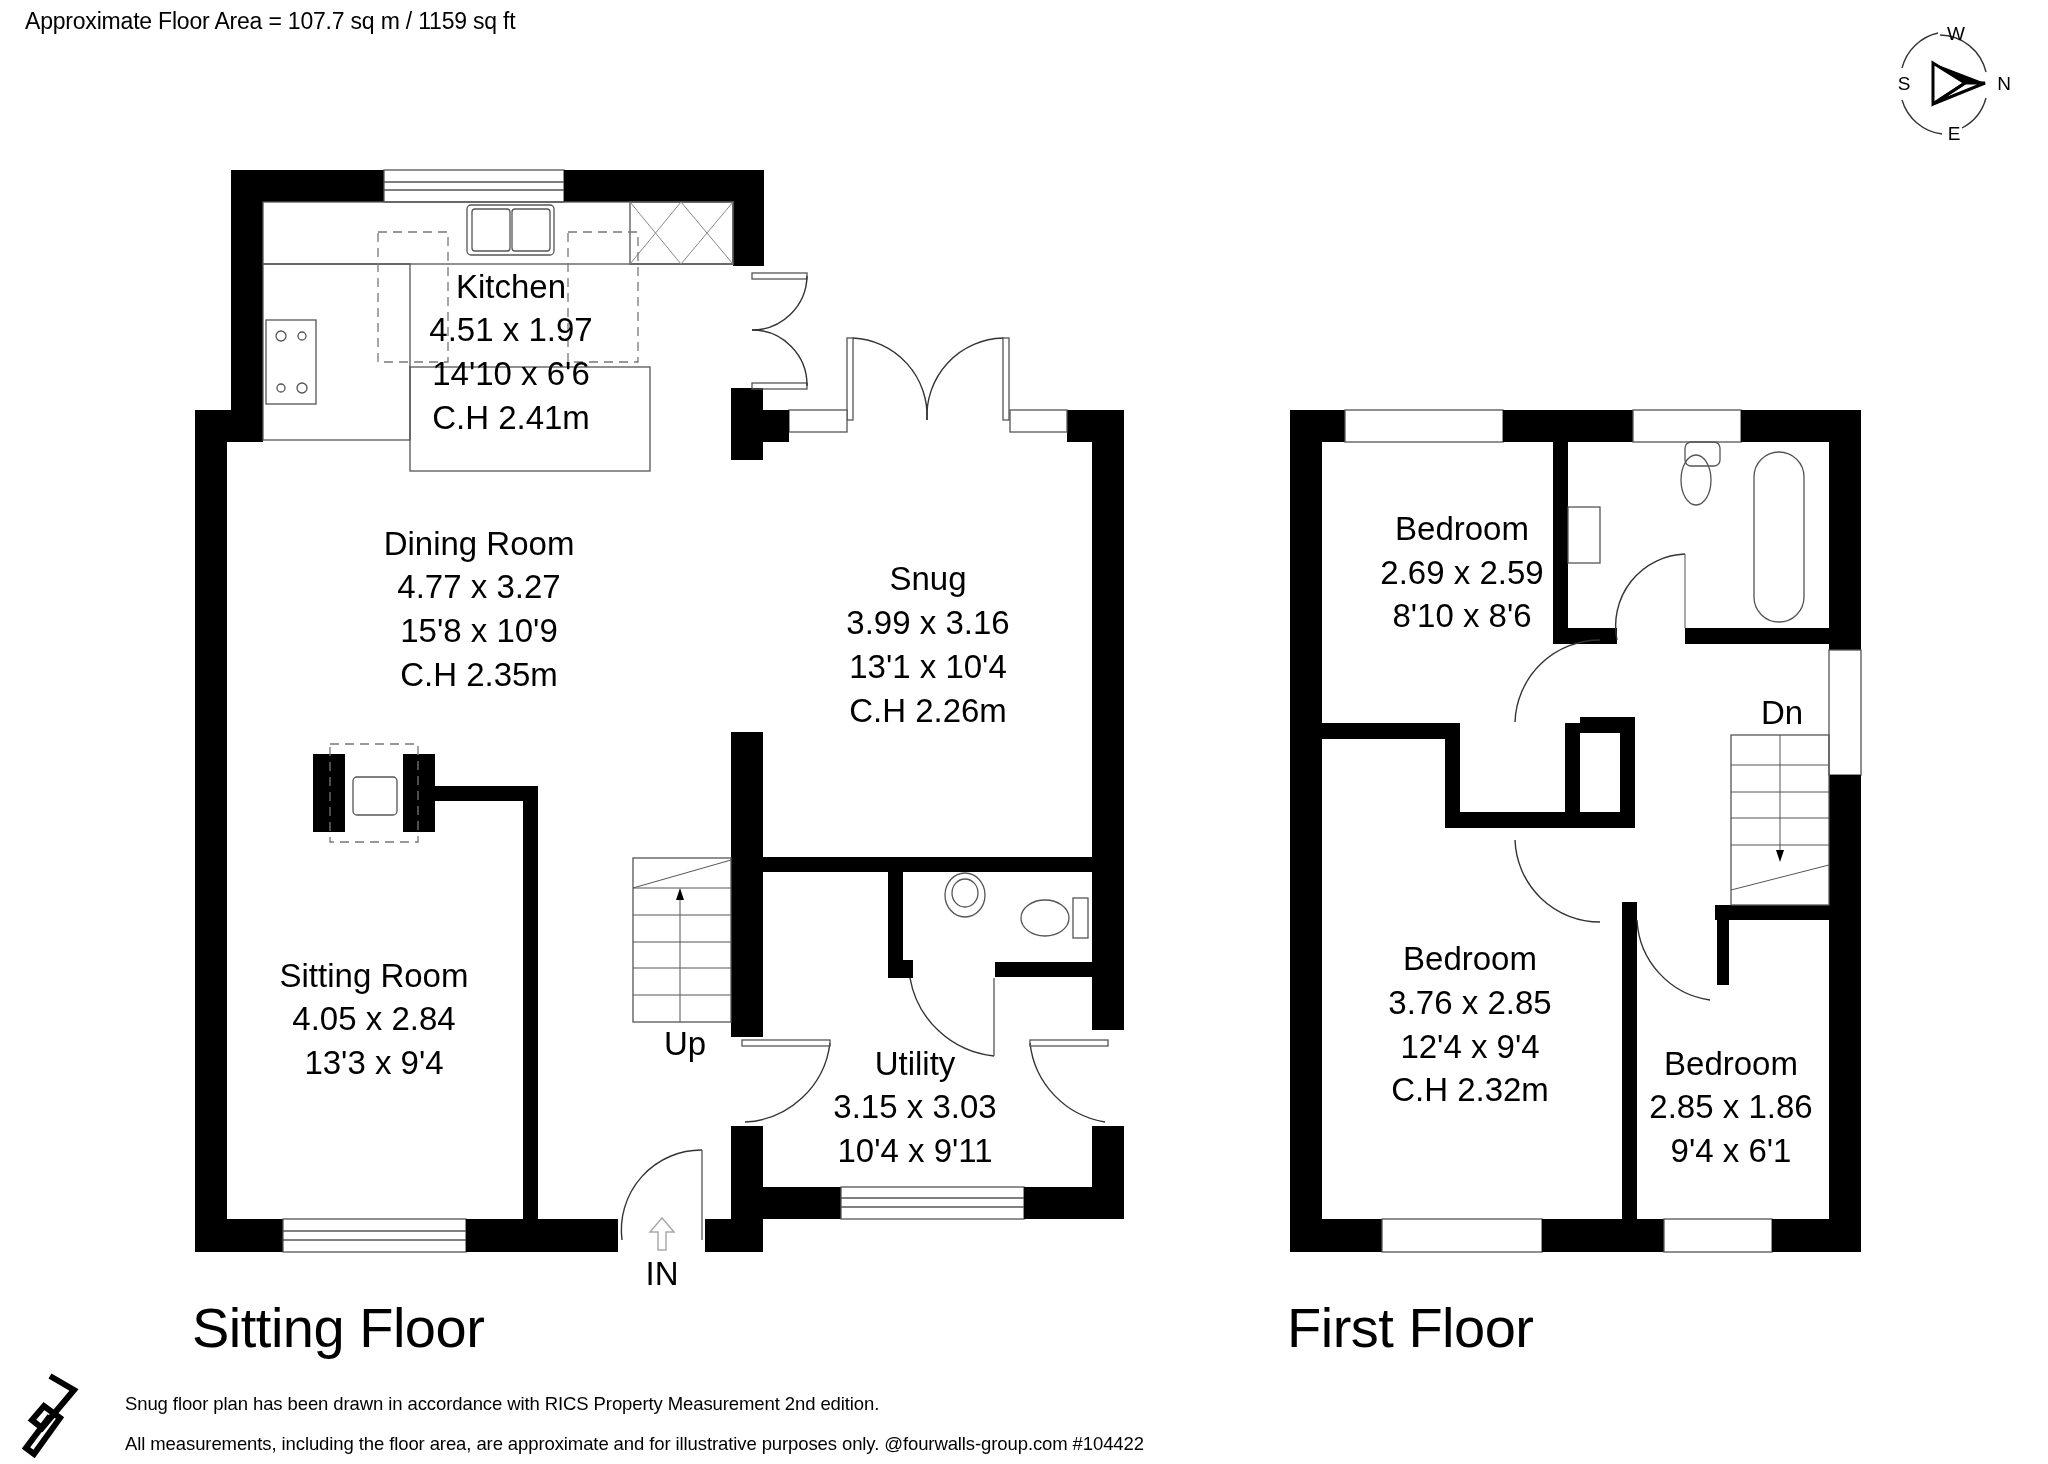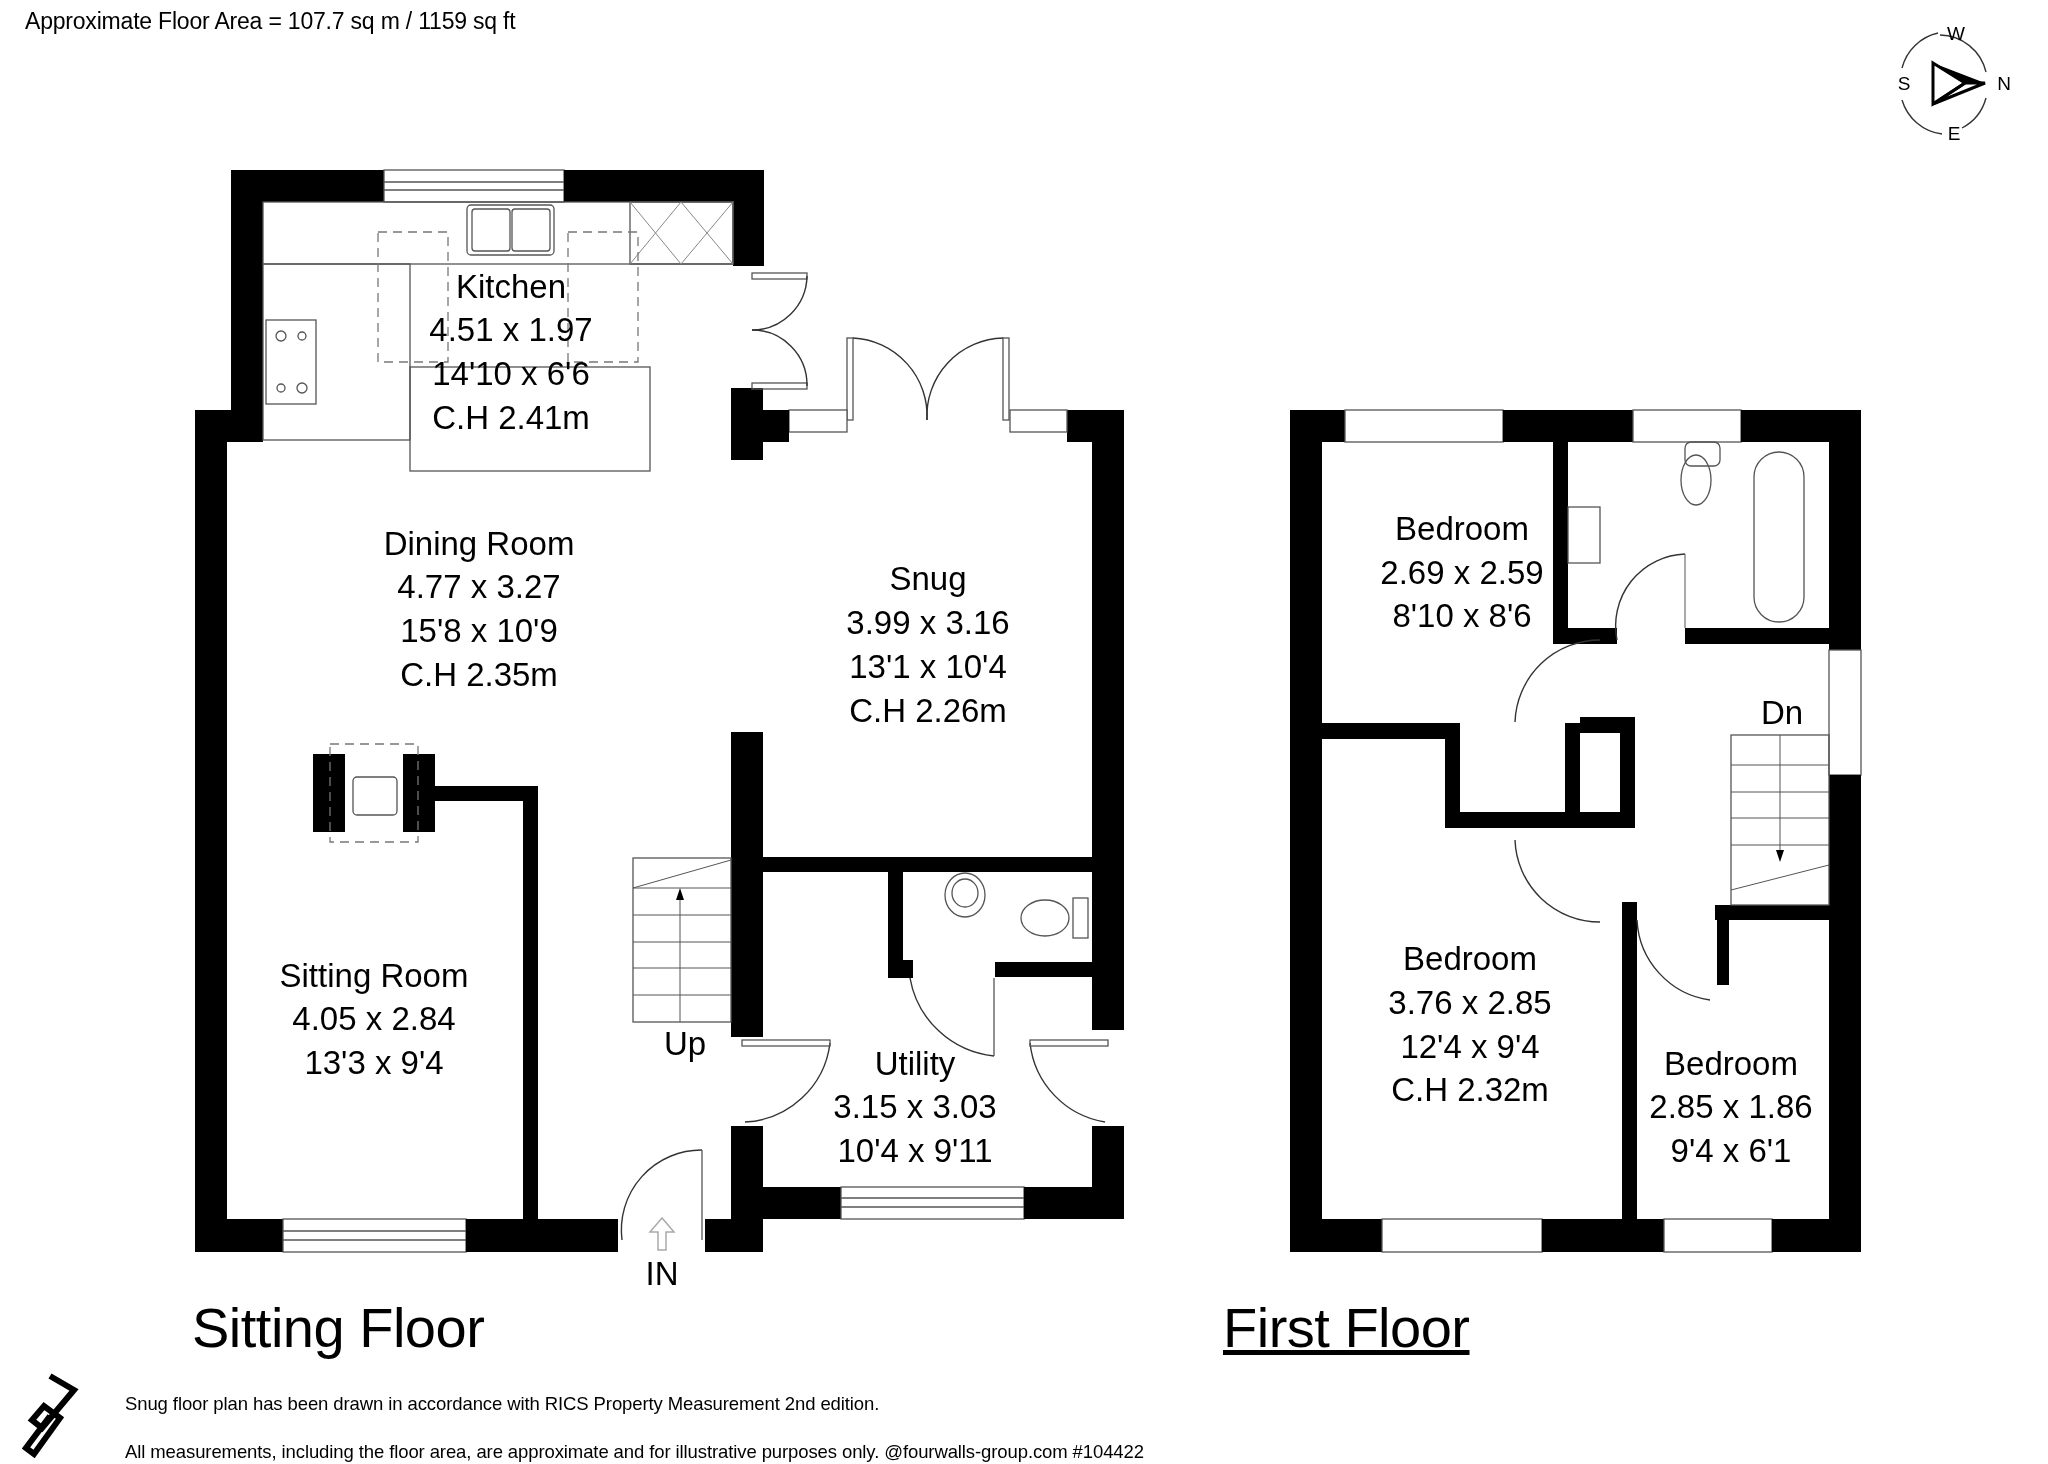--- a/index.html
+++ b/index.html
@@ -252,20 +252,20 @@
   </g>
   <g>
     <text class="room-label" x="1731" y="1075">Bedroom</text>
     <text class="room-label" x="1731" y="1118">2.85 x 1.86</text>
     <text class="room-label" x="1731" y="1162">9'4 x 6'1</text>
   </g>
   <text class="misc-lbl" x="1782" y="724">Dn</text>
 </svg>
 
 <div class="floor-title" style="left:192px; top:1295px;">Sitting Floor</div>
-<div class="floor-title" style="left:1223px; top:1295px;text-decoration:underline;">First Floor</div>
+<div class="floor-title" style="left:1287px; top:1295px;">First Floor</div>
 
 <svg style="position:absolute; left:22px; top:1372px;" width="62" height="88" viewBox="0 0 62 88">
   <path d="M28 4 L52 18 L20 56 L10 48 L22 34 L38 46 L12 82 L4 76 L28 44" fill="none" stroke="#000" stroke-width="6" stroke-linejoin="miter"></path>
 </svg>
 
 <div class="footer" style="top:1393px;">Snug floor plan has been drawn in accordance with RICS Property Measurement 2nd edition.</div>
-<div class="footer" style="top:1433px;margin-top:8px;">All measurements, including the floor area, are approximate and for illustrative purposes only. @fourwalls-group.com #104422</div>
+<div class="footer" style="top:1433px;">All measurements, including the floor area, are approximate and for illustrative purposes only. @fourwalls-group.com #104422</div>
 
 </body></html>

